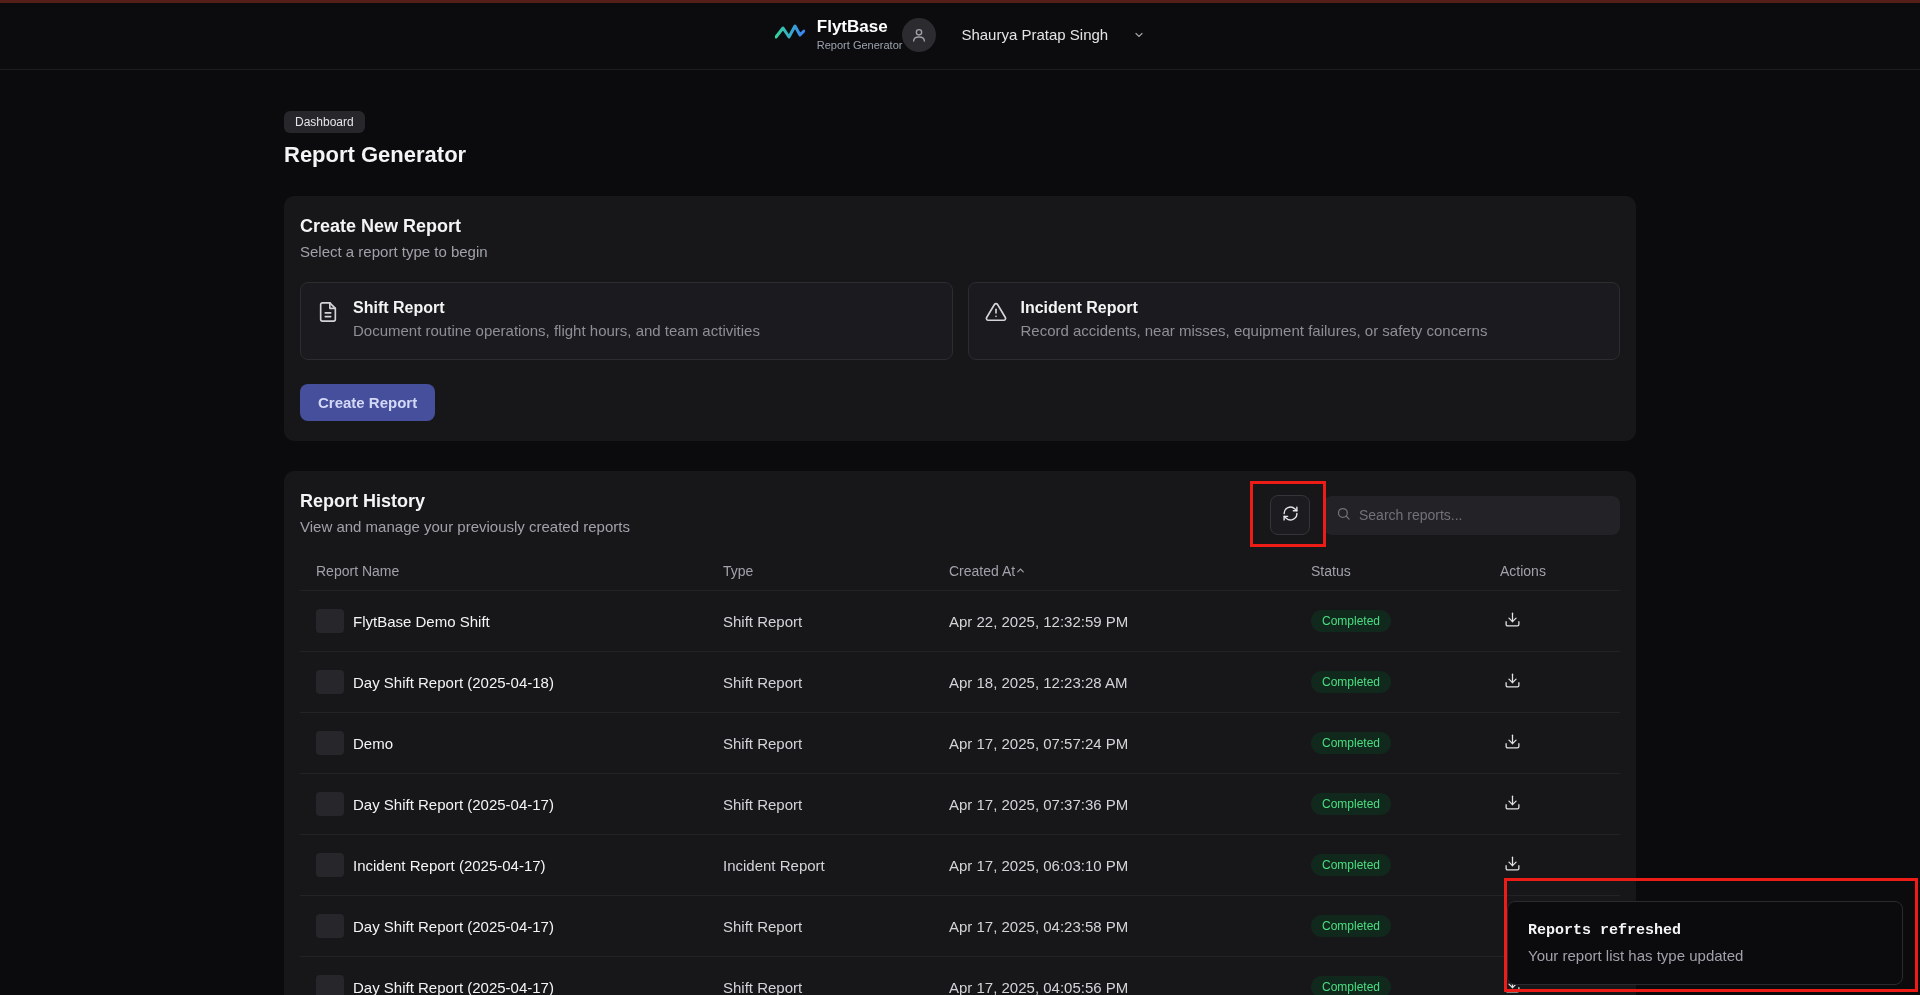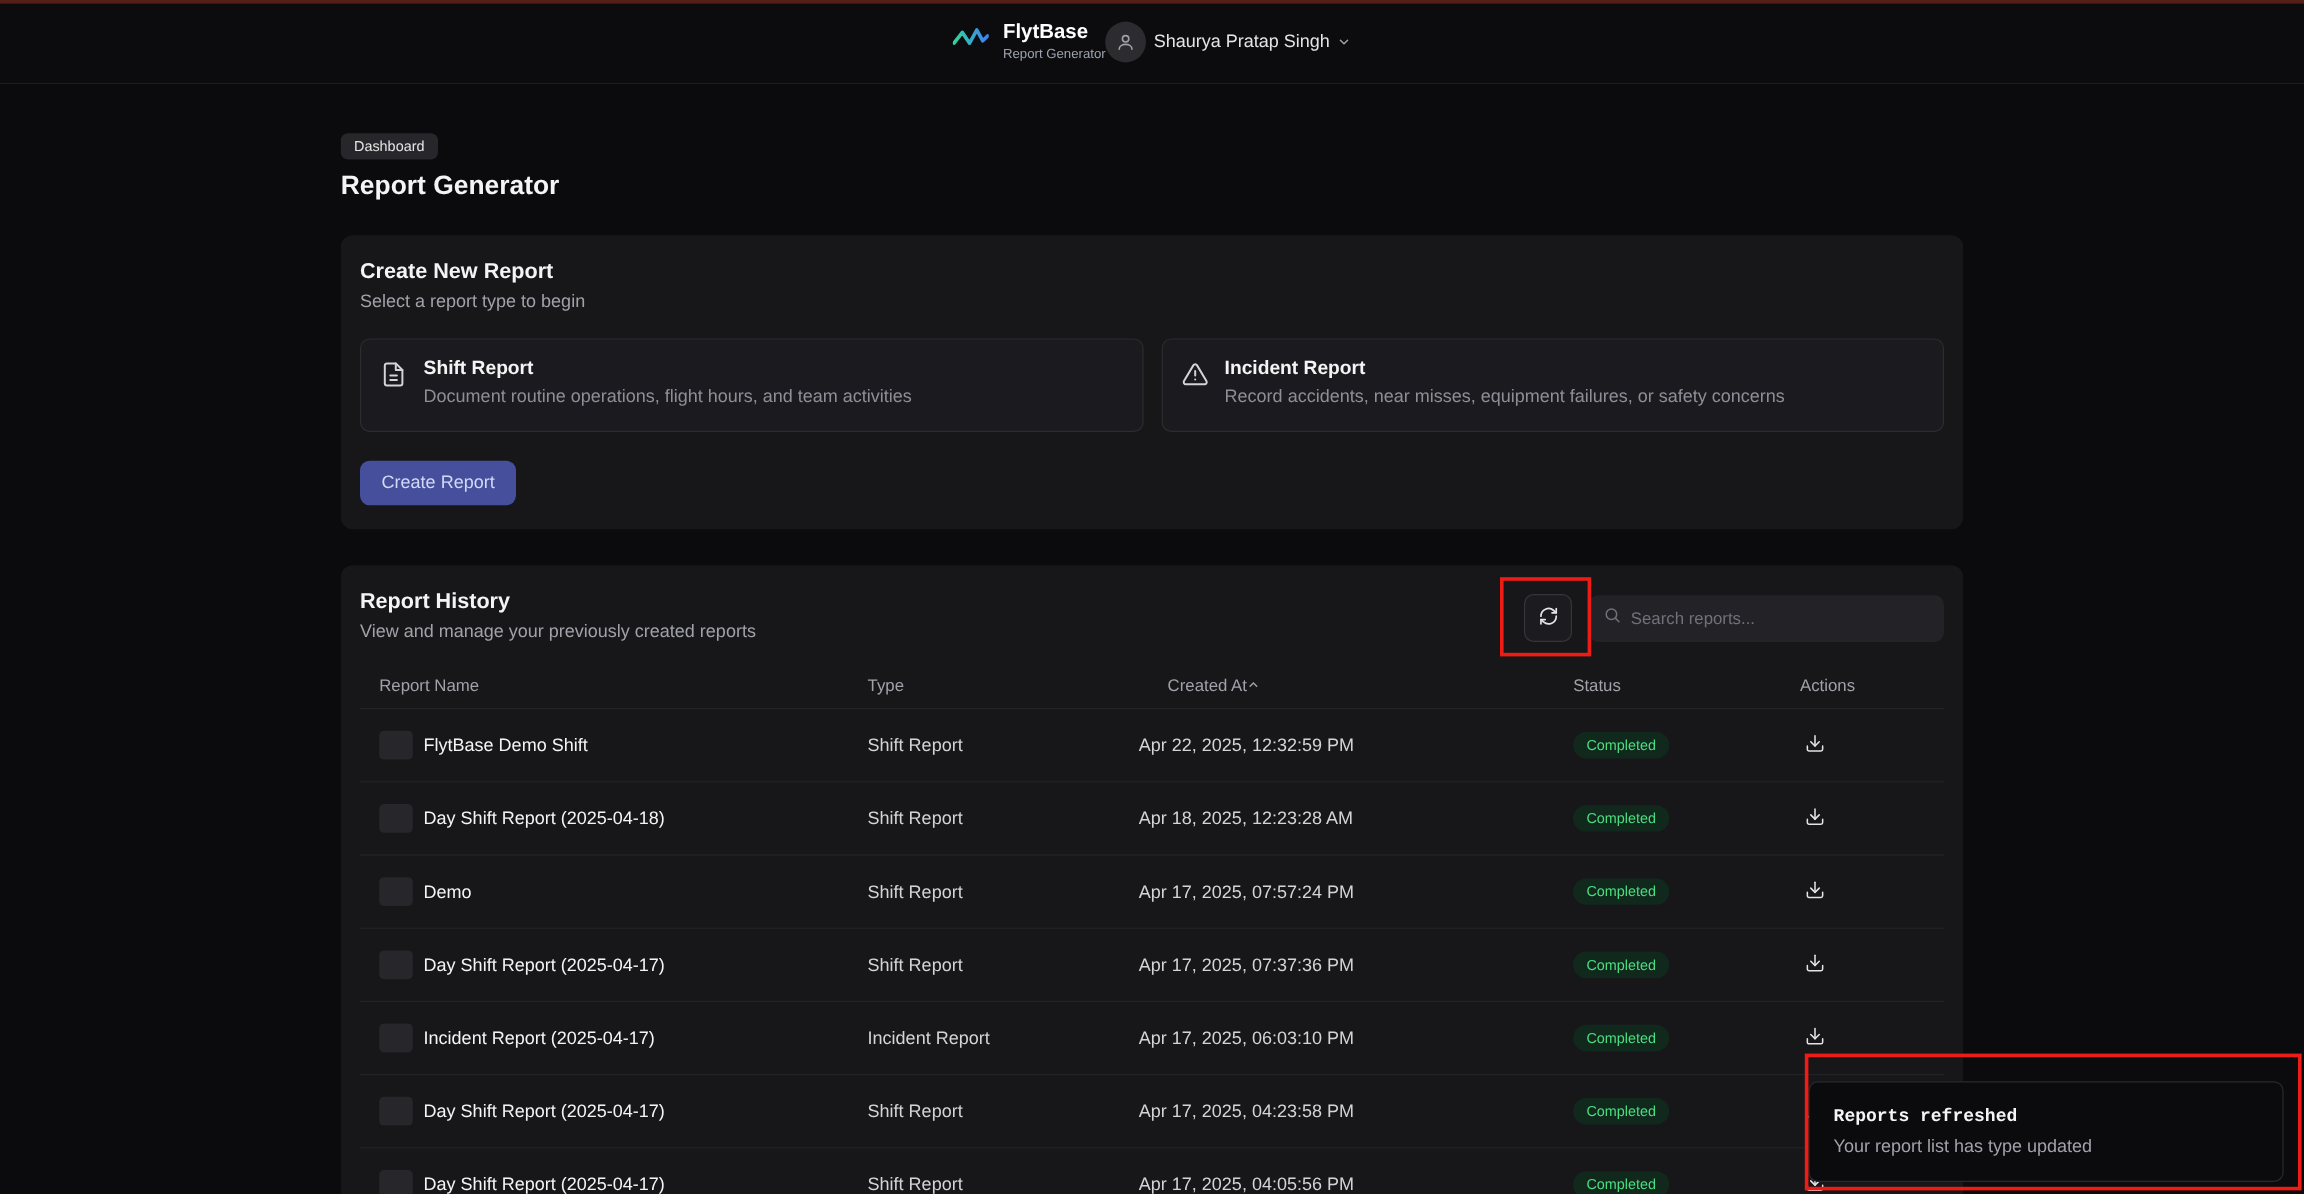--- a/index.html
+++ b/index.html
@@ -12,21 +12,21 @@
   }
   .top-accent { position:absolute; top:0; left:0; width:100%; height:3px; background:#551f19; z-index:5; }
 
   
   header { height:70px; background:#0c0c0e; border-bottom:1px solid #1d1d21; display:flex; align-items:center; position:relative; z-index:2; }
   .container { width:1352px; margin:0 auto; }
   .header-inner { width:1352px; margin:0 auto; display:flex; align-items:center; justify-content:center; }
   .brand { display:flex; align-items:center; gap:12px; }
   .brand-name { font-size:17px; font-weight:bold; color:#ffffff; line-height:1.1; }
   .brand-sub { font-size:11px; color:#9ca3af; margin-top:3px; }
-  .user { display:flex; align-items:center; gap:6px; cursor:pointer; }
+  .user { display:flex; align-items:center; gap:25px; cursor:pointer; }
   .avatar { width:34px; height:34px; border-radius:50%; background:#2b2b30; display:flex; align-items:center; justify-content:center; }
   .user-name { font-size:15px; color:#e4e4e7; }
   .chev { display:flex; align-items:center; }
 
   
   main { position:relative; z-index:1; }
   .crumb-wrap { margin-top:41px; }
   .badge-crumb { display:inline-block; background:#26262b; color:#e5e5e5; font-size:12px; padding:4px 11px; border-radius:6px; }
   .page-title { font-size:22px; font-weight:bold; margin-top:9px; color:#f4f4f5; }
 
@@ -35,38 +35,38 @@
   .card.history { margin-top:30px; padding-bottom:0; }
   .card-title { font-size:18px; font-weight:600; color:#f4f4f5; }
   .card-sub { font-size:15px; color:#a1a1aa; margin-top:6px; }
 
   .options { display:grid; grid-template-columns:1fr 1fr; gap:15px; margin-top:22px; }
   .option { border:1px solid #2c2c31; background:#1b1b1f; border-radius:8px; padding:16px; display:flex; gap:14px; align-items:flex-start; cursor:pointer; min-height:78px; }
   .option .opt-icon { margin-top:2px; display:flex; }
   .opt-title { font-size:16px; font-weight:600; color:#f4f4f5; }
   .opt-desc { font-size:15px; color:#8e8e96; margin-top:5px; }
 
-  .btn-primary { margin-top:24px; display:inline-block; background:#454f9c; color:#d3d9f7; font-size:15px; border:none; border-radius:8px; padding:10px 18px; cursor:pointer; font-family:inherit; }
+  .btn-primary { margin-top:24px; display:inline-block; background:#454f9c; color:#d3d9f7; font-size:15px; border:none; border-radius:8px; padding:10px 18px; cursor:pointer; font-family:inherit;font-weight:bold; }
 
   
   .hist-head { display:flex; justify-content:space-between; align-items:flex-end; }
   .hist-tools { display:flex; align-items:center; gap:14px; }
   .icon-square-btn { width:40px; height:40px; border:1px solid #34343a; background:#1c1c20; border-radius:8px; display:flex; align-items:center; justify-content:center; cursor:pointer; }
   .search-box { width:296px; height:39px; background:#232327; border-radius:8px; display:flex; align-items:center; padding:0 12px; gap:8px; }
   .search-box input { background:transparent; border:none; outline:none; color:#e4e4e7; font-size:14px; width:100%; font-family:Liberation Sans, sans-serif; }
   .search-box input::placeholder { color:#71717a; }
 
   .table { margin-top:16px; }
   .t-row { display:grid; grid-template-columns:407px 226px 362px 189px auto; align-items:center; border-bottom:1px solid #232327; height:61px; }
   .t-row.head { height:40px; }
   .cell { padding-left:16px; font-size:15px; color:#d4d4d8; display:flex; align-items:center; }
   .t-row.head .cell { font-size:14px; color:#a1a1aa; }
   .name-cell { color:#f4f4f5; }
   .lead-box { width:28px; height:24px; background:#26262b; border-radius:4px; margin-right:9px; display:inline-block; }
-  .sort-head { display:flex; align-items:center; gap:0; cursor:pointer;margin-left:24px; }
+  .sort-head { display:flex; align-items:center; gap:0; cursor:pointer; }
   .badge-status { background:#11291d; color:#4ade80; font-size:12px; padding:4px 11px; border-radius:999px; }
   .icon-btn { background:transparent; border:none; cursor:pointer; padding:4px; display:flex; align-items:center; }
 
   
   .toast { position:absolute; right:17px; bottom:10px; width:396px; background:#0b0b0e; border:1px solid #2a2a2f; border-radius:8px; padding:20px; z-index:6; }
   .toast-title { font-size:15px; font-weight:bold; color:#f4f4f5;font-family:Liberation Mono, monospace; }
   .toast-msg { font-size:15px; color:#a1a1aa; margin-top:8px; }
 
   
   .annotation { position:absolute; border:3px solid #ed1c16; z-index:10; pointer-events:none; }

